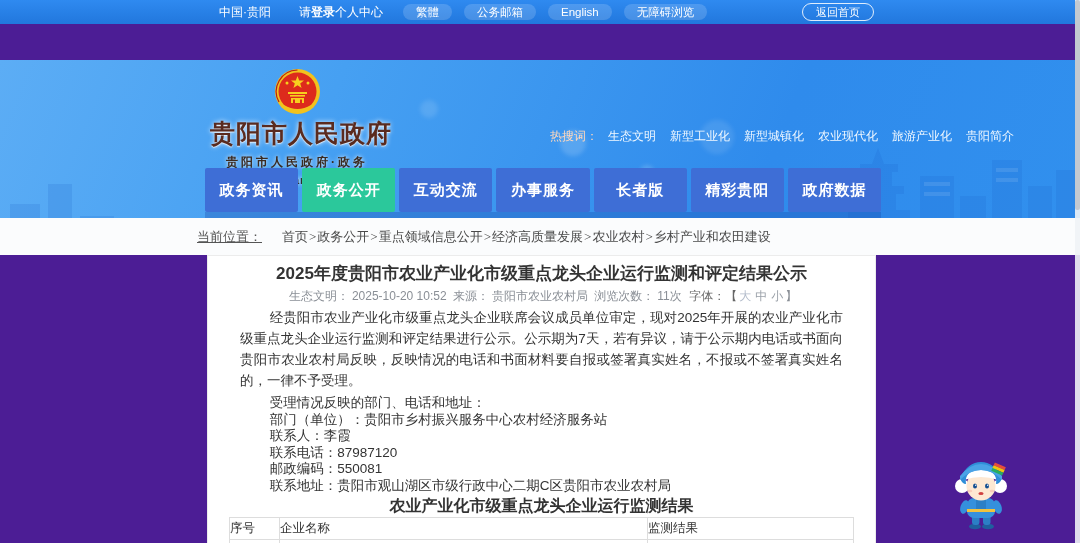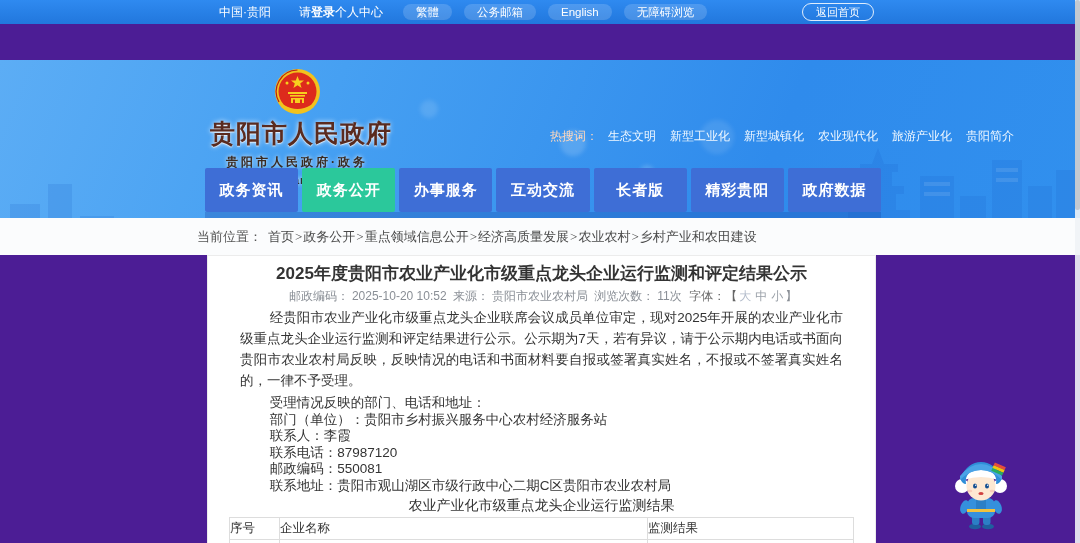--- a/index.html
+++ b/index.html
@@ -48,38 +48,38 @@
   .navbar { position:absolute; left:205px; top:168px; width:676px; height:44px; display:flex; gap:4px; z-index:4; }
   .nav-item { flex:1; background:#3e6ed6; color:#fff; font-size:15px; font-weight:bold; letter-spacing:1px;
     display:flex; align-items:center; justify-content:center; border-radius:2px; cursor:pointer; }
   .nav-item.active { background:#2bc89b; }
   .nav-strip { position:absolute; left:205px; top:212px; width:676px; height:6px;
     background:rgba(22,70,165,.30); z-index:4; }
 
   
   .breadcrumb-bar { position:absolute; top:218px; left:0; right:0; height:37px; background:#fbfcfd;
     display:flex; align-items:center; padding-left:197px; font-size:13px; color:#555; z-index:3; }
-  .bc-label { margin-right:6px; }
+  .bc-label { margin-right:20px;text-decoration:underline; }
   .bc-trail { display:flex; align-items:center; }
   .bc-link { color:#4a4a4a; cursor:pointer; text-decoration:none;font-family:Liberation Serif, serif; }
   .bc-link + .bc-link::before { content:">"; color:#4a4a4a; margin:0 1px; cursor:default; }
 
   
   .article-card { position:absolute; left:207px; top:255px; width:669px; height:305px;
     background:#fff; border:1px solid #ececec; padding:8px 21px 0; z-index:3; }
   .article-title { text-align:center; font-size:17px; line-height:20px; font-weight:bold; color:#333; }
   .meta { text-align:center; font-size:12px; line-height:12px; color:#8a8f96; margin-top:6px; white-space:nowrap; }
   .meta .m-part { margin:0 3px; }
   .meta .m-font { color:#666; margin-left:4px; }
   .font-size-opt { cursor:pointer; margin:0 2px; }
   .fs-0 { color:#b3bccb; } .fs-1 { color:#9aa0a8; } .fs-2 { color:#9aa0a8; }
   .para { margin:5px 11px 0; font-size:13.5px; line-height:21px; color:#333; text-indent:2.2em; text-align:justify; }
   .details { margin:4px 11px 0; }
   .details p { font-size:13.5px; line-height:16.5px; color:#333; text-indent:2.2em; }
-  .table-title { margin-top:3px; text-align:center; font-size:14px; font-weight:normal; color:#333; line-height:17px; }
+  .table-title { margin-top:3px; text-align:center; font-size:16px; font-weight:bold; color:#333; line-height:17px; }
   .result-table { width:100%; margin-top:3px; border-collapse:collapse; table-layout:fixed; }
   .result-table th, .result-table td { border:1px solid #ddd; text-align:left; color:#333;
     font-weight:normal; height:22px; font-size:12.5px; overflow:hidden; white-space:nowrap; }
   .col-num { width:8%; } .col-name { width:59%; } .col-result { width:33%; }
 
   
   .mascot { position:absolute; left:950px; top:452px; cursor:pointer; z-index:6; }
 
   
   .scrollbar { position:absolute; right:0; top:0; width:5px; height:543px; background:rgba(240,243,246,.9); z-index:9; }
@@ -168,22 +168,22 @@
             <a class="hot-link">贵阳简介</a>
           </span>
       </div>
     </div>
   </div>
 
   <div class="navbar">
 
   <a class="nav-item">政务资讯</a>
       <a class="nav-item active">政务公开</a>
+      <a class="nav-item">互动交流</a>
       <a class="nav-item">办事服务</a>
-      <a class="nav-item">互动交流</a>
       <a class="nav-item">长者版</a>
       <a class="nav-item">精彩贵阳</a>
       <a class="nav-item">政府数据</a>
     </div>
   <div class="nav-strip"></div>
 
   <div class="breadcrumb-bar">
     <span class="bc-label">当前位置：</span>
     <span class="bc-trail">
 
@@ -192,21 +192,21 @@
         <a class="bc-link">重点领域信息公开</a>
         <a class="bc-link">经济高质量发展</a>
         <a class="bc-link">农业农村</a>
         <a class="bc-link">乡村产业和农田建设</a>
       </span>
   </div>
 
   <div class="article-card">
     <h1 class="article-title">2025年度贵阳市农业产业化市级重点龙头企业运行监测和评定结果公示</h1>
     <div class="meta">
-      <span class="m-part">邮政编码：</span><span>2025-10-20 10:52</span>
+      <span class="m-part">生态文明：</span><span>2025-10-20 10:52</span>
       <span class="m-part">来源：</span><span>贵阳市农业农村局</span>
       <span class="m-part">浏览次数：</span><span>11次</span>
       <span class="m-font">字体：【</span><span><span class="font-size-opt fs-0">大</span><span class="font-size-opt fs-1">中</span><span class="font-size-opt fs-2">小</span></span><span>】</span>
     </div>
     <p class="para">经贵阳市农业产业化市级重点龙头企业联席会议成员单位审定，现对2025年开展的农业产业化市级重点龙头企业运行监测和评定结果进行公示。公示期为7天，若有异议，请于公示期内电话或书面向贵阳市农业农村局反映，反映情况的电话和书面材料要自报或签署真实姓名，不报或不签署真实姓名的，一律不予受理。</p>
     <div class="details">
 
     <p>受理情况反映的部门、电话和地址：</p>
         <p>部门（单位）：贵阳市乡村振兴服务中心农村经济服务站</p>
         <p>联系人：李霞</p>

